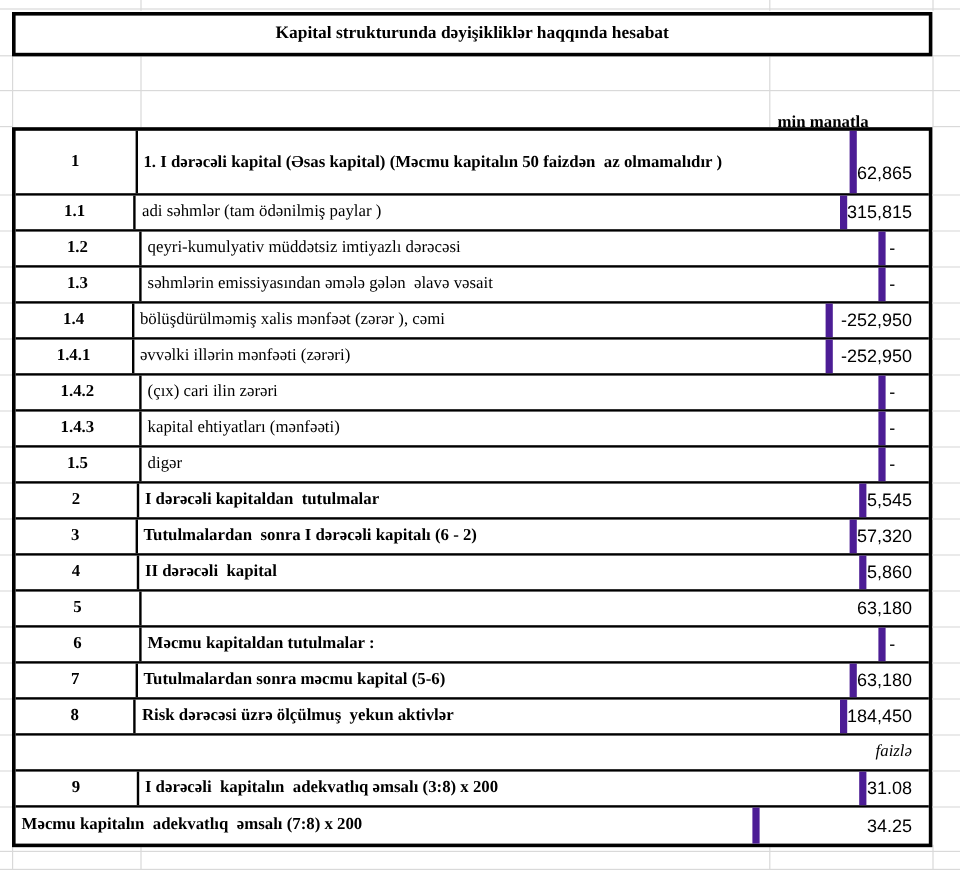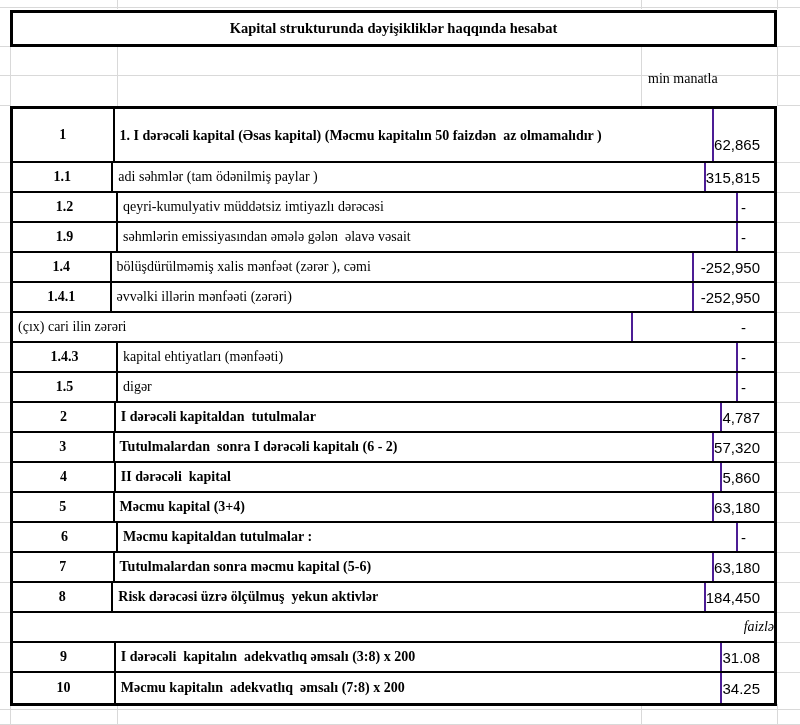--- a/index.html
+++ b/index.html
@@ -16,23 +16,23 @@
   
   .title-box {
     position:absolute; left:10px; top:10px; width:767px; height:37px;
     border:3px solid #000; background:#fff;
     display:flex; align-items:center; justify-content:center;
   }
   .title-box span { font-weight:bold; font-size:14.5px; }
 
   
   .unit-label {
-    position:absolute; left:643px; top:64px; width:132px; height:29px;
+    position:absolute; left:643px; top:88px; width:132px; height:29px;
     display:flex; align-items:center; padding-left:5px;
-    font-weight:normal; font-size:14px;
+    font-weight:bold; font-size:14px;
   }
 
   
   .tbl {
     position:absolute; left:10px; top:106px; width:767px;
     border:3px solid #000; background:#fff;
   }
   .trow { position:relative; display:flex; height:30px; border-bottom:2px solid #000; }
   .trow.r1 { height:54px; }
   .trow.last { border-bottom:none; }
@@ -40,37 +40,37 @@
   .trow::before { content:""; position:absolute; left:-13px; bottom:-2px; width:10px; height:1px; background:#dcdcdc; }
   .trow::after  { content:""; position:absolute; right:-26px; bottom:-2px; width:23px; height:1px; background:#dcdcdc; }
   .trow.last::before, .trow.last::after { display:none; }
 
   .c-num {
     width:105px; border-right:2px solid #000;
     display:flex; align-items:center; justify-content:center;
     font-weight:bold; font-size:14px;
   }
   .c-desc {
-    width:620px; border-right:2px solid #4c1d95;
+    width:620px; border-right:6px solid #4c1d95;
     display:flex; align-items:center;
     padding:1px 4px 0 5px; font-size:14px; line-height:1.3;
     white-space:pre-wrap;
   }
   .r1 .c-desc { line-height:25px; }
   .c-desc.b { font-weight:bold; }
   .c-val {
     flex:1; display:flex; align-items:center; justify-content:flex-end;
     padding-right:14px; font-family:"Liberation Sans", sans-serif; font-size:15px;
   }
   .r1 .c-val { align-items:flex-end; padding-bottom:8px; }
   .c-val.dash { padding-right:28px; }
   .c-val.neg { justify-content:space-between; padding-left:7px; }
   .c-merged {
     flex:1; display:flex; align-items:center; justify-content:flex-end;
-    font-style:italic; font-size:14px;
+    padding-right:14px; font-style:italic; font-size:14px;
   }
 </style>
 </head>
 <body>
 
 <div class="canvas">
 
   <div class="gl h" style="left:0;top:7px;width:800px"></div>
   <div class="gl v" style="left:117px;top:0;height:9px"></div>
   <div class="gl v" style="left:641px;top:0;height:9px"></div>
@@ -113,21 +113,21 @@
       <div class="c-val">315,815</div>
     </div>
 
     <div class="trow">
       <div class="c-num">1.2</div>
       <div class="c-desc">qeyri-kumulyativ müddətsiz imtiyazlı dərəcəsi</div>
       <div class="c-val dash">-</div>
     </div>
 
     <div class="trow">
-      <div class="c-num">1.9</div>
+      <div class="c-num">1.3</div>
       <div class="c-desc">səhmlərin emissiyasından əmələ gələn  əlavə vəsait</div>
       <div class="c-val dash">-</div>
     </div>
 
     <div class="trow">
       <div class="c-num">1.4</div>
       <div class="c-desc">bölüşdürülməmiş xalis mənfəət (zərər ), cəmi</div>
       <div class="c-val neg">
         <span>-</span>
         <span>252,950</span>
@@ -137,57 +137,57 @@
     <div class="trow">
       <div class="c-num">1.4.1</div>
       <div class="c-desc">əvvəlki illərin mənfəəti (zərəri)</div>
       <div class="c-val neg">
         <span>-</span>
         <span>252,950</span>
       </div>
     </div>
 
     <div class="trow">
+      <div class="c-num">1.4.2</div>
       <div class="c-desc">(çıx) cari ilin zərəri</div>
       <div class="c-val dash">-</div>
     </div>
 
     <div class="trow">
       <div class="c-num">1.4.3</div>
       <div class="c-desc">kapital ehtiyatları (mənfəəti)</div>
       <div class="c-val dash">-</div>
     </div>
 
     <div class="trow">
       <div class="c-num">1.5</div>
       <div class="c-desc">digər</div>
       <div class="c-val dash">-</div>
     </div>
 
     <div class="trow">
       <div class="c-num">2</div>
       <div class="c-desc b">I dərəcəli kapitaldan  tutulmalar</div>
-      <div class="c-val">4,787</div>
+      <div class="c-val">5,545</div>
     </div>
 
     <div class="trow">
       <div class="c-num">3</div>
       <div class="c-desc b">Tutulmalardan  sonra I dərəcəli kapitalı (6 - 2)</div>
       <div class="c-val">57,320</div>
     </div>
 
     <div class="trow">
       <div class="c-num">4</div>
       <div class="c-desc b">II dərəcəli  kapital</div>
       <div class="c-val">5,860</div>
     </div>
 
     <div class="trow">
       <div class="c-num">5</div>
-      <div class="c-desc b">Məcmu kapital (3+4)</div>
       <div class="c-val">63,180</div>
     </div>
 
     <div class="trow">
       <div class="c-num">6</div>
       <div class="c-desc b">Məcmu kapitaldan tutulmalar :</div>
       <div class="c-val dash">-</div>
     </div>
 
     <div class="trow">
@@ -206,19 +206,18 @@
       <div class="c-merged">faizlə</div>
     </div>
 
     <div class="trow">
       <div class="c-num">9</div>
       <div class="c-desc b">I dərəcəli  kapitalın  adekvatlıq əmsalı (3:8) x 200</div>
       <div class="c-val">31.08</div>
     </div>
 
     <div class="trow last">
-      <div class="c-num">10</div>
       <div class="c-desc b">Məcmu kapitalın  adekvatlıq  əmsalı (7:8) x 200</div>
       <div class="c-val">34.25</div>
     </div>
 
   </div>
 </div>
 
 </body></html>

